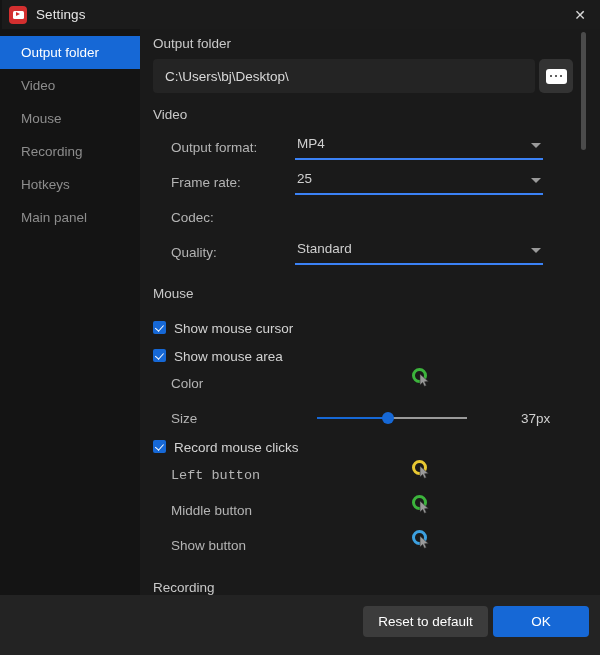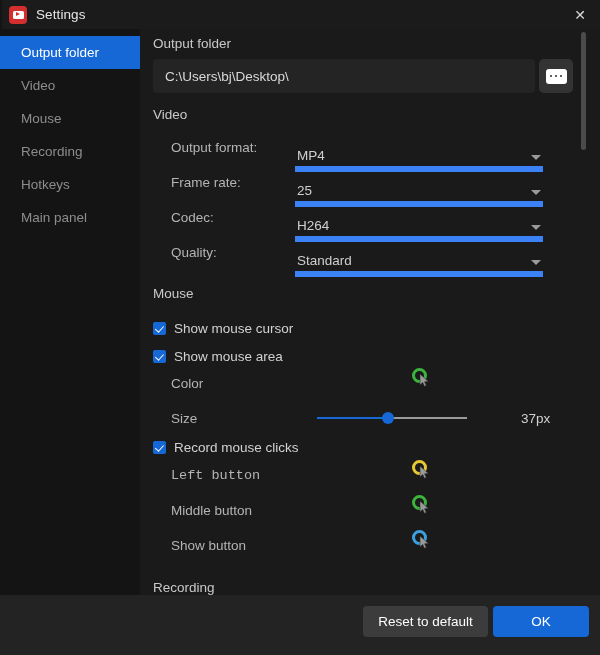--- a/index.html
+++ b/index.html
@@ -81,36 +81,35 @@
   }
   .browse-inner {
     width:21px; height:15px; background:#ffffff; border-radius:3px;
     display:flex; align-items:center; justify-content:center; gap:2.5px;
   }
   .browse-inner i { width:2.6px; height:2.6px; border-radius:50%; background:#2b2b2b; display:block; }
 
   
   .dd {
     position:absolute; width:248px; height:26px;
-    border-bottom:6px solid #3b82f6;
-    margin-top:12px;
+    border-bottom:2px solid #3b82f6;
   }
   .dd .val {
     color:#cfcfcf; font-size:13.5px; position:absolute; left:2px; top:2px;
   }
   .dd .arrow {
     position:absolute; right:2px; top:9px;
     width:0; height:0;
     border-left:5px solid transparent;
     border-right:5px solid transparent;
     border-top:5px solid #9a9a9a;
   }
 
   
-  .cb-row { position:absolute; display:flex; align-items:center; }
+  .cb-row { position:absolute; display:flex; }
   .cb {
     width:13px; height:13px; border-radius:2px; background:#1668d6;
     position:relative; flex:none;
   }
   .cb::after {
     content:""; position:absolute; left:4px; top:1.5px;
     width:3.5px; height:7px;
     border:solid #ffffff; border-width:0 1.6px 1.6px 0;
     transform:rotate(42deg);
   }
@@ -220,24 +219,20 @@
       <span class="arrow"></span>
     </div>
 
     <div class="field-label" style="left:31px; top:146px;">Frame rate:</div>
     <div class="dd" style="left:155px; top:140px;">
       <span class="val">25</span>
       <span class="arrow"></span>
     </div>
 
     <div class="field-label" style="left:31px; top:181px;">Codec:</div>
-    <div class="dd" style="left:155px; top:175px;">
-      <span class="val">H264</span>
-      <span class="arrow"></span>
-    </div>
 
     <div class="field-label" style="left:31px; top:216px;text-align:center;">Quality:</div>
     <div class="dd" style="left:155px; top:210px;">
       <span class="val">Standard</span>
       <span class="arrow"></span>
     </div>
 
     <div class="section-title" style="left:13px; top:257px;">Mouse</div>
 
     <div class="cb-row" style="left:13px; top:292px;">

